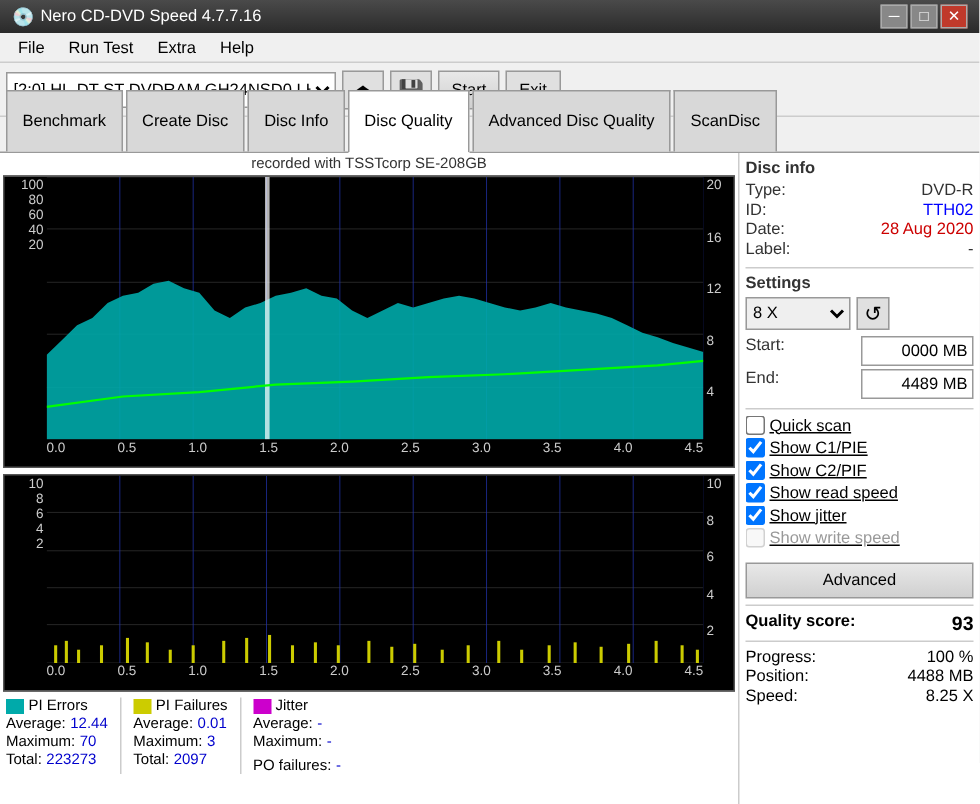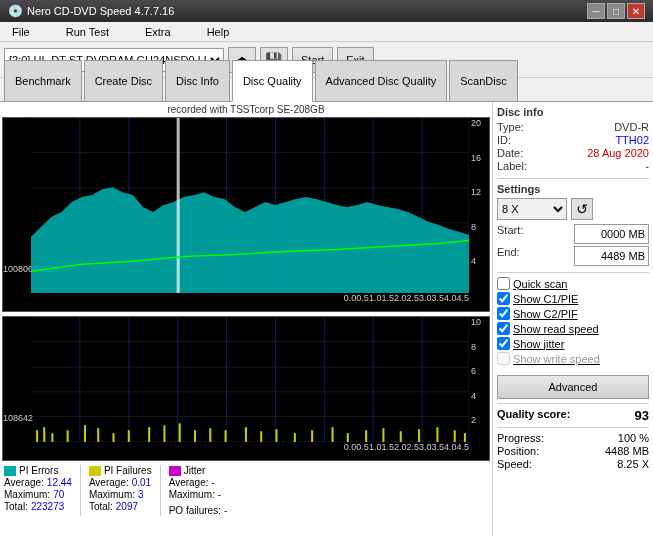--- a/index.html
+++ b/index.html
@@ -6,21 +6,21 @@
     body { width: 653px; height: 536px; overflow: hidden; font-family: 'Segoe UI', Tahoma, Geneva, Verdana, sans-serif; font-size: 11px; background: #f0f0f0; }
     
     
     .title-bar { background: linear-gradient(to bottom, #4a4a4a, #2a2a2a); color: white; height: 22px; display: flex; align-items: center; justify-content: space-between; padding: 0 8px; font-size: 11px; }
     .title-bar-title { display: flex; align-items: center; gap: 4px; }
     .title-bar-controls { display: flex; gap: 2px; }
     .title-btn { width: 18px; height: 16px; background: #888; border: 1px solid #aaa; color: white; font-size: 10px; display: flex; align-items: center; justify-content: center; cursor: pointer; }
     .title-btn.close { background: #c0392b; }
     
     
-    .menu-bar { background: #f0f0f0; height: 20px; display: flex; align-items: center; padding: 0 4px; border-bottom: 1px solid #ccc; gap: 20px; }
+    .menu-bar { background: #f0f0f0; height: 20px; display: flex; align-items: center; padding: 0 4px; border-bottom: 1px solid #ccc; }
     .menu-item { padding: 2px 8px; font-size: 11px; cursor: pointer; }
     
     
     .toolbar { background: #f0f0f0; height: 36px; display: flex; align-items: center; padding: 2px 4px; border-bottom: 1px solid #ccc; gap: 4px; }
     .drive-select { width: 220px; height: 24px; font-size: 11px; border: 1px solid #999; background: white; }
     .toolbar-btn { height: 26px; padding: 2px 8px; font-size: 11px; background: #e0e0e0; border: 1px solid #999; cursor: pointer; display: flex; align-items: center; }
     .toolbar-icon-btn { width: 28px; height: 26px; background: #e0e0e0; border: 1px solid #999; cursor: pointer; display: flex; align-items: center; justify-content: center; font-size: 14px; }
     .toolbar-btn-start { background: linear-gradient(to bottom, #e8e8e8, #d0d0d0); }
     
     
@@ -30,23 +30,23 @@
     
     
     .main-content { display: flex; height: calc(536px - 22px - 20px - 36px - 24px); background: white; }
     
     
     .chart-area { flex: 1; padding: 2px; position: relative; background: white; border-right: 1px solid #ccc; }
     .chart-title { text-align: center; font-size: 10px; color: #333; margin-bottom: 2px; }
     .chart-top { height: 195px; position: relative; background: black; border: 1px solid #555; margin-bottom: 4px; }
     .chart-bottom { height: 145px; position: relative; background: black; border: 1px solid #555; }
     
-    .chart-y-axis { position: absolute; left: 0; top: 0; bottom: 37px; width: 28px; display: flex; justify-content: flex-start; align-items: flex-end; padding-right: 2px; color: #ccc; font-size: 9px; }
+    .chart-y-axis { position: absolute; left: 0; top: 0; bottom: 20px; width: 28px; display: flex; flex-direction: column; justify-content: flex-start; align-items: flex-end; padding-right: 2px; color: #ccc; font-size: 9px; }
     .chart-y-axis-right { position: absolute; right: 0; top: 0; bottom: 20px; width: 20px; display: flex; flex-direction: column; justify-content: space-between; align-items: flex-start; padding-left: 2px; color: #ccc; font-size: 9px; }
-    .chart-x-axis { position: absolute; bottom: 0; left: 28px; right: 20px; height: 18px; display: flex; justify-content: flex-end; color: #ccc; font-size: 9px; }
+    .chart-x-axis { position: absolute; bottom: 0; left: 28px; right: 20px; height: 18px; display: flex; justify-content: space-between; color: #ccc; font-size: 9px; }
     .chart-inner { position: absolute; top: 0; left: 28px; right: 20px; bottom: 18px; overflow: hidden; }
     
     svg.chart-svg { width: 100%; height: 100%; }
     
     
     .right-panel { width: 160px; padding: 4px; font-size: 11px; }
     .panel-section { margin-bottom: 6px; }
     .panel-title { font-weight: bold; font-size: 11px; margin-bottom: 3px; color: #333; }
     .panel-row { display: flex; justify-content: space-between; margin-bottom: 1px; }
     .panel-label { color: #333; }

